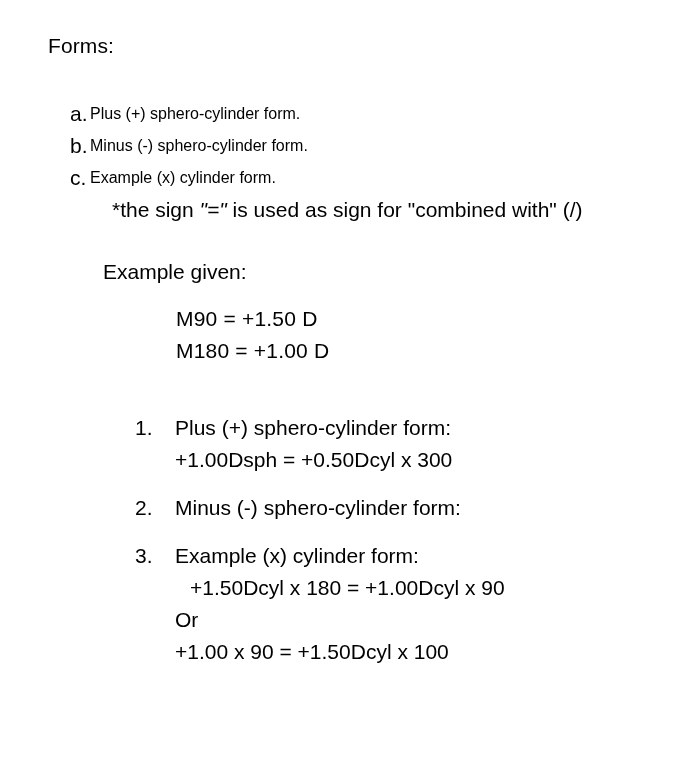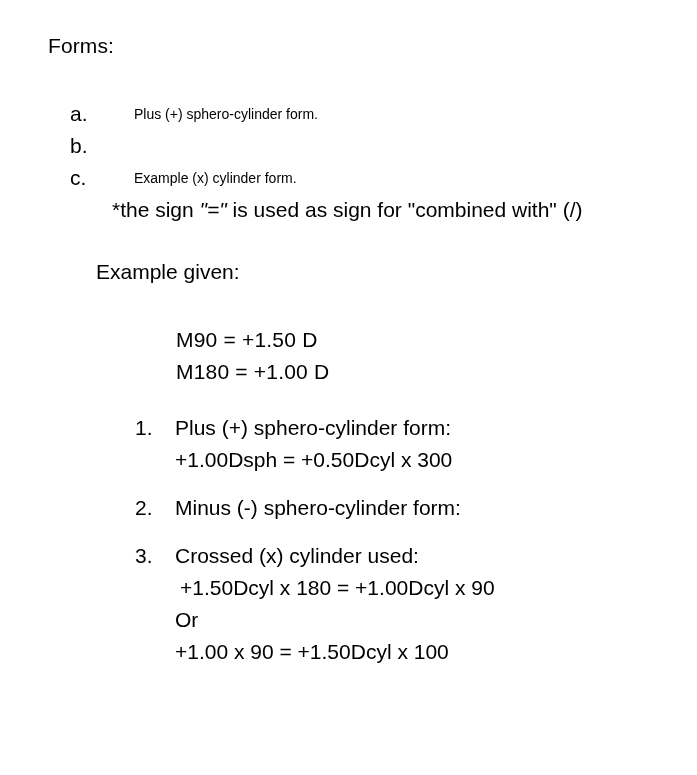--- a/index.html
+++ b/index.html
@@ -51,52 +51,51 @@
   .alpha-marker {
     width: 42px;
     flex: 0 0 42px;
     font-size: 21px;
     line-height: 32px;
     text-align: left;
     padding-left: 22px;
     box-sizing: border-box;
   }
   .alpha-text {
-    font-size: 14px;
-    line-height: 32px;
-    white-space: nowrap;
-    margin-left: 44px;
+    font-size: 16px;
+    line-height: 32px;
+    white-space: nowrap;
   }
 
   .note-line {
     position: absolute;
     left: 112px;
     top: 194px;
     font-size: 21px;
     line-height: 32px;
     white-space: nowrap;
   }
   .slant-quote {
     font-style: italic;
   }
 
   
   .example-label {
     position: absolute;
-    left: 96px;
+    left: 103px;
     top: 256px;
     font-size: 21px;
     line-height: 32px;
     white-space: nowrap;
   }
 
   .mvalues {
     position: absolute;
     left: 176px;
-    top: 324px;
+    top: 303px;
   }
   .mvalue-line {
     font-family: "Liberation Sans", sans-serif;
     font-size: 21px;
     line-height: 32px;
     white-space: nowrap;
     letter-spacing: 0.2px;
   }
 
   
@@ -130,38 +129,40 @@
   .num-body {
     padding-left: 40px;
   }
   .num-line {
     font-size: 21px;
     line-height: 32px;
     white-space: nowrap;
   }
   .num-line.indent-extra {
     padding-left: 5px;
+    margin-left: 10px;
   }
 </style>
 </head>
 <body>
 
 <div class="page">
 
   <div class="heading">Forms:</div>
 
   <div class="alpha-list">
 
     <div class="alpha-row">
       <span class="alpha-marker">a.</span>
       <span class="alpha-text">Plus (+) sphero-cylinder form.</span>
     </div>
 
     <div class="alpha-row">
       <span class="alpha-marker">b.</span>
+      <span class="alpha-text">Minus (-) sphero-cylinder form.</span>
     </div>
 
     <div class="alpha-row">
       <span class="alpha-marker">c.</span>
       <span class="alpha-text">Example (x) cylinder form.</span>
     </div>
 
   </div>
 
   <div class="note-line">
@@ -190,21 +191,21 @@
     <div class="num-block">
       <div class="num-head">
         <span class="num-marker">2.</span>
         <span class="num-title">Minus (-) sphero-cylinder form:</span>
       </div>
     </div>
 
     <div class="num-block">
       <div class="num-head">
         <span class="num-marker">3.</span>
-        <span class="num-title">Crossed (x) cylinder used:</span>
+        <span class="num-title">Example (x) cylinder form:</span>
       </div>
       <div class="num-body">
         <div class="num-line indent-extra">+1.50Dcyl x 180 = +1.00Dcyl x 90</div>
         <div class="num-line">Or</div>
         <div class="num-line">+1.00 x 90 = +1.50Dcyl x 100</div>
       </div>
     </div>
 
   </div>
 

